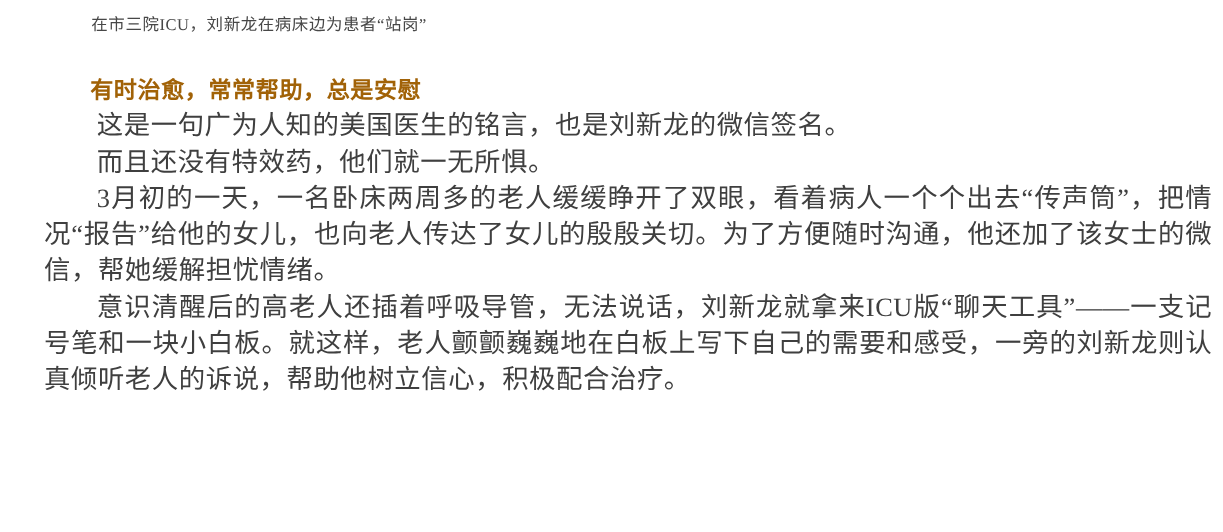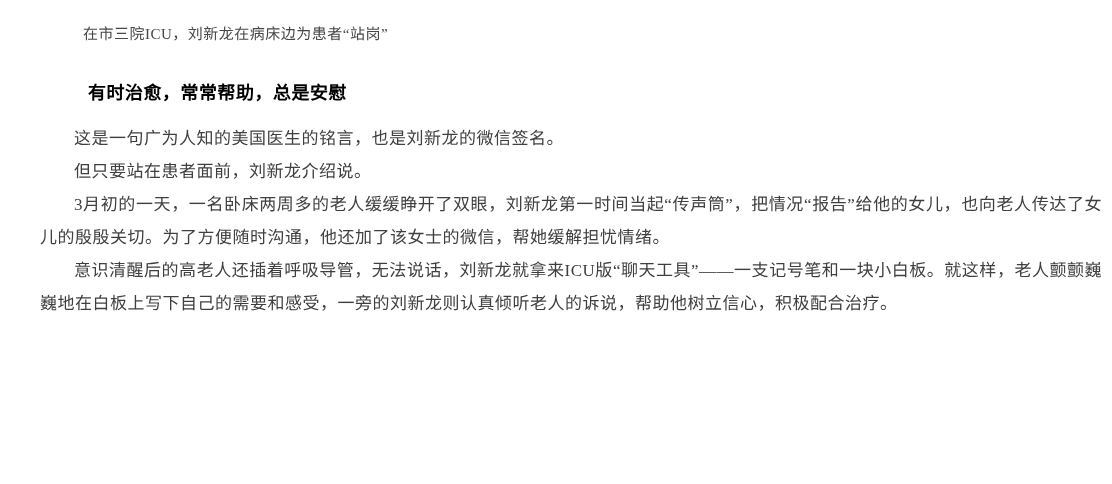--- a/index.html
+++ b/index.html
@@ -11,41 +11,41 @@
     width: 1112px;
     height: 484px;
     overflow: hidden;
     font-family: "Liberation Serif", "DejaVu Serif", serif;
     color: #3f3f3f;
   }
   .article-body {
     padding: 8px 10px 0 40px;
   }
   .photo-caption {
-    margin: 16px 0 0 43px;
+    margin: 5px 0 0 43px;
     font-size: 15px;
     line-height: 20px;
     color: #474747;
     letter-spacing: 0.5px;
   }
   .article-text {
     margin-top: 33px;
   }
   .article-subheading {
-    margin: 12px;
-    font-size: 18px;
+    margin: 0;
+    font-size: 21px;
     line-height: 33px;
     font-weight: bold;
-    color: #000000;
+    color: #a16207;
     text-indent: 2em;
     letter-spacing: 0.5px;
   }
   .article-paragraph {
     margin: 0;
-    font-size: 17px;
+    font-size: 24px;
     line-height: 33px;
     color: #3f3f3f;
     text-indent: 2em;
     text-align: justify;
     letter-spacing: 0.5px;
   }
 </style>
 </head>
 <body>
 
@@ -54,20 +54,20 @@
   <p class="photo-caption">在市三院ICU，刘新龙在病床边为患者“站岗”</p>
 
   <div class="article-text">
 
     <p class="article-subheading">有时治愈，常常帮助，总是安慰</p>
 
     <p class="article-paragraph">这是一句广为人知的美国医生的铭言，也是刘新龙的微信签名。</p>
 
 
 
-    <p class="article-paragraph">但只要站在患者面前，刘新龙介绍说。</p>
+    <p class="article-paragraph">而且还没有特效药，他们就一无所惧。</p>
 
-    <p class="article-paragraph">3月初的一天，一名卧床两周多的老人缓缓睁开了双眼，刘新龙第一时间当起“传声筒”，把情况“报告”给他的女儿，也向老人传达了女儿的殷殷关切。为了方便随时沟通，他还加了该女士的微信，帮她缓解担忧情绪。</p>
+    <p class="article-paragraph">3月初的一天，一名卧床两周多的老人缓缓睁开了双眼，看着病人一个个出去“传声筒”，把情况“报告”给他的女儿，也向老人传达了女儿的殷殷关切。为了方便随时沟通，他还加了该女士的微信，帮她缓解担忧情绪。</p>
 
     <p class="article-paragraph">意识清醒后的高老人还插着呼吸导管，无法说话，刘新龙就拿来ICU版“聊天工具”——一支记号笔和一块小白板。就这样，老人颤颤巍巍地在白板上写下自己的需要和感受，一旁的刘新龙则认真倾听老人的诉说，帮助他树立信心，积极配合治疗。</p>
 
   </div>
 </div>
 
 </body></html>

